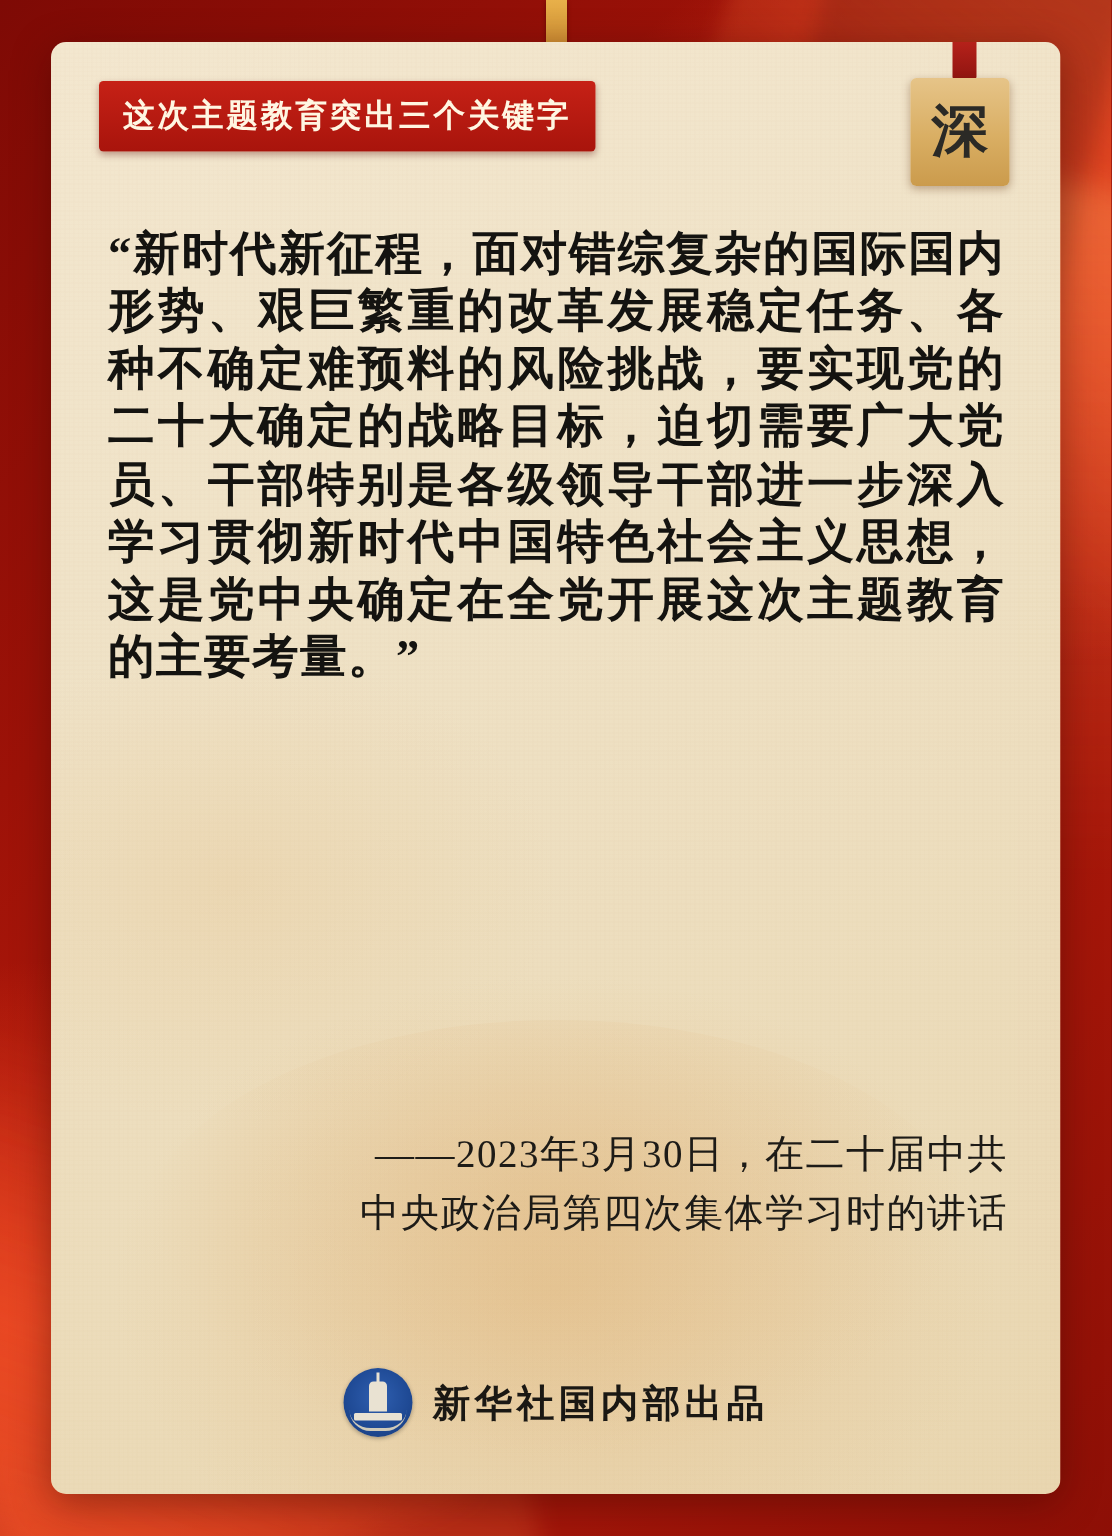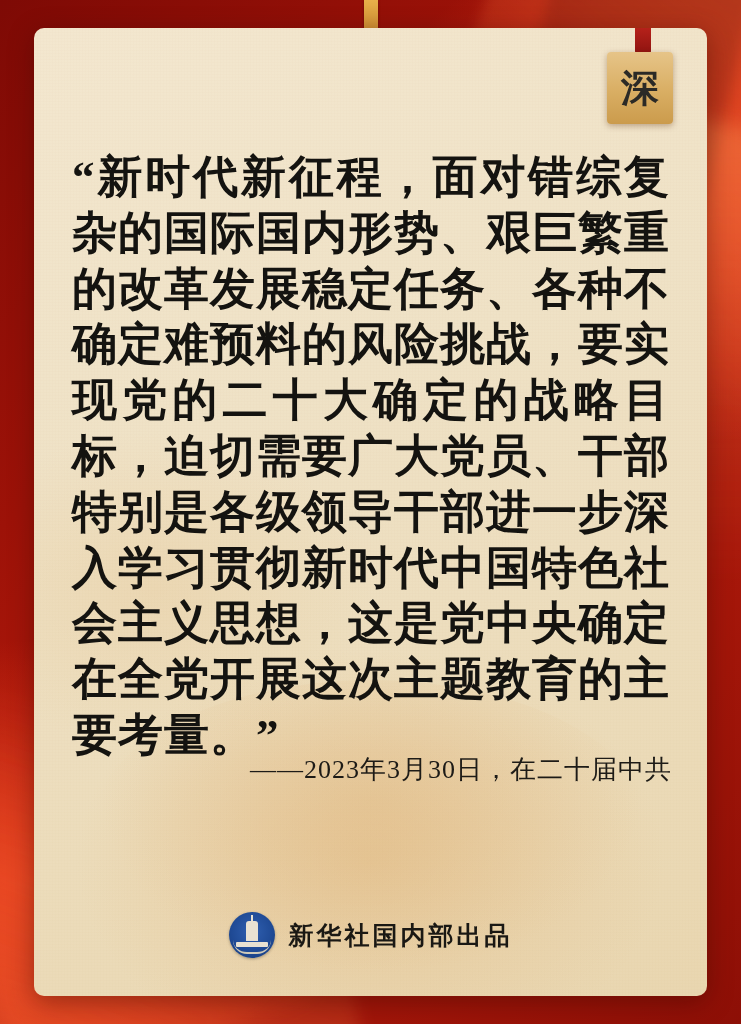--- a/index.html
+++ b/index.html
@@ -163,21 +163,21 @@
     border-radius: 0 0 3px 3px;
   }
 
   
   .quote {
     position: absolute;
     left: 38px;
     top: 122px;
     width: 598px;
     font-family: "Liberation Serif", "DejaVu Serif", serif;
-    font-size: 45px;
+    font-size: 31px;
     font-weight: bold;
     line-height: 1.24;
     color: #141310;
     text-align: justify;
     text-align-last: left;
     letter-spacing: 1px;
     word-break: break-all;
   }
 
   
@@ -273,30 +273,32 @@
   <div class="ribbon r2"></div>
   <div class="ribbon r3"></div>
   <div class="ribbon r4"></div>
 
   <div class="hanger"></div>
 
   <div class="paper">
     <div class="paper-texture"></div>
     <div class="paper-arc"></div>
 
+    <div class="banner">这次主题教育突出三个关键字</div>
 
     <div class="seal-top-cap"></div>
     <div class="seal">
       <span class="seal-char">深</span>
     </div>
 
     <div class="quote">“新时代新征程，面对错综复杂的国际国内形势、艰巨繁重的改革发展稳定任务、各种不确定难预料的风险挑战，要实现党的二十大确定的战略目标，迫切需要广大党员、干部特别是各级领导干部进一步深入学习贯彻新时代中国特色社会主义思想，这是党中央确定在全党开展这次主题教育的主要考量。”</div>
 
     <div class="attribution">
       <span class="line1">——2023年3月30日，在二十届中共</span>
+      <span class="line2">中央政治局第四次集体学习时的讲话</span>
     </div>
 
     <div class="footer">
       <div class="logo">
         <div class="tower"></div>
         <div class="base"></div>
         <div class="ring"></div>
       </div>
       <div class="footer-text">新华社国内部出品</div>
     </div>

